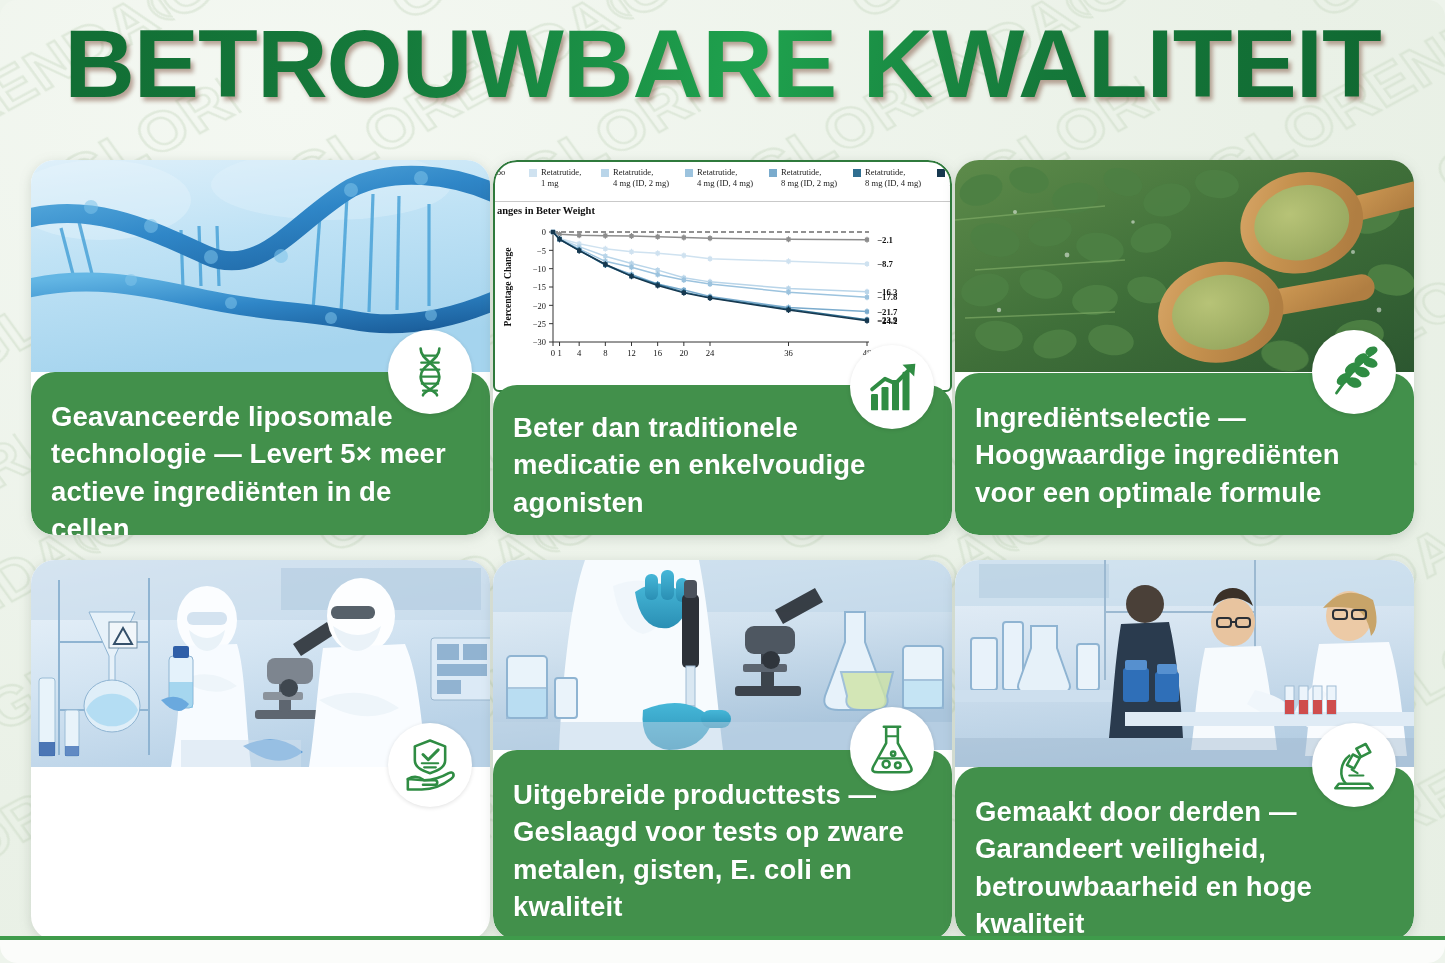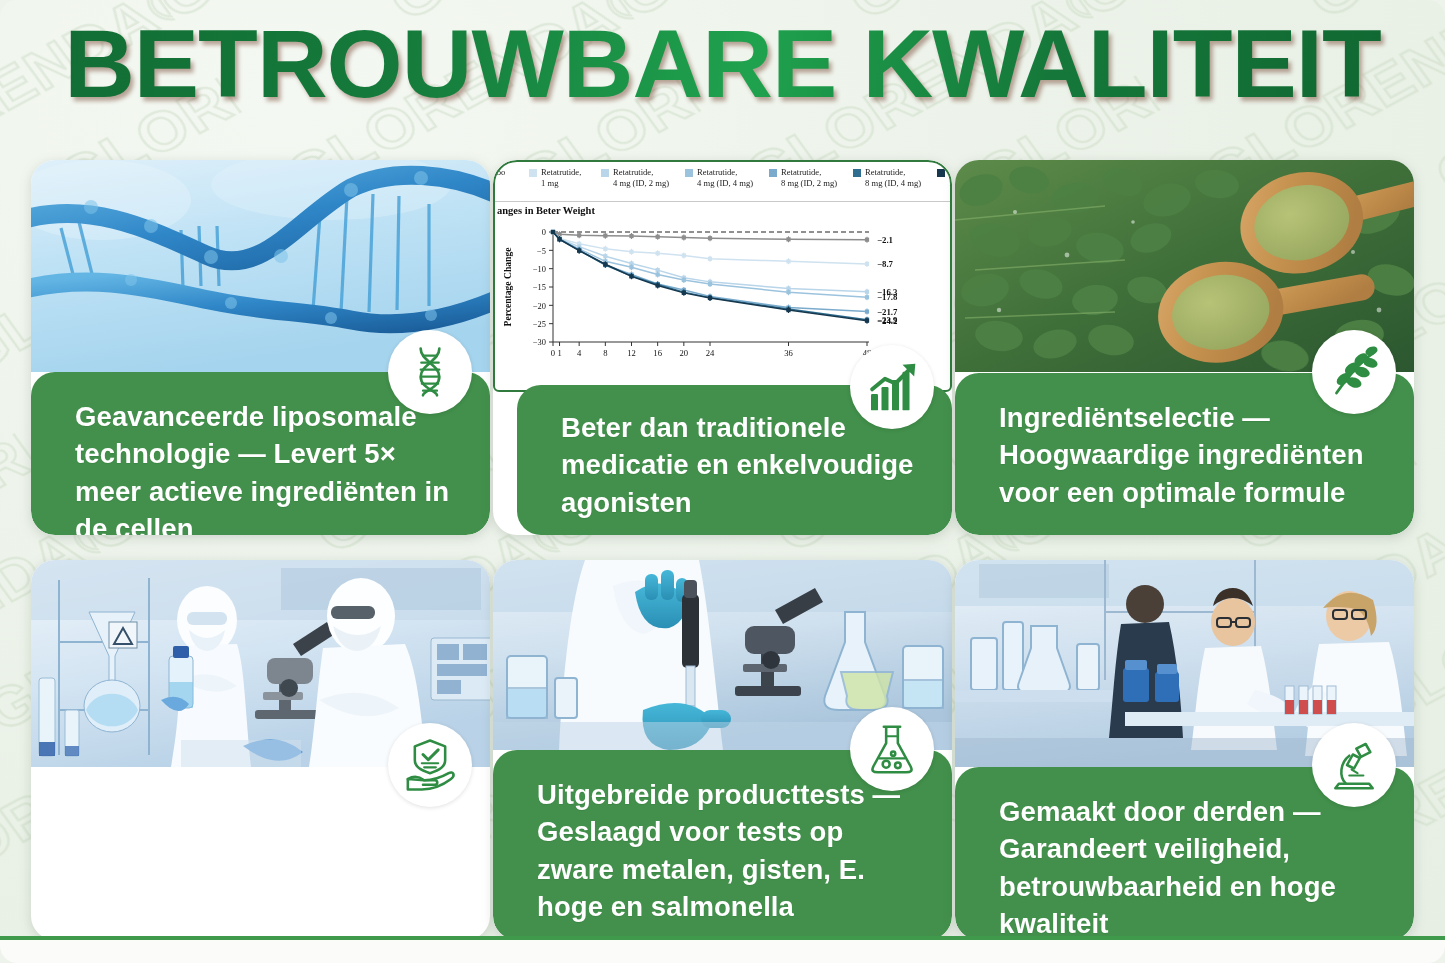--- a/index.html
+++ b/index.html
@@ -89,21 +89,21 @@
     height: 225px;
     overflow: hidden;
   }
   .media svg, .media .ph { width: 100%; height: 100%; display: block; }
 
   .panel {
     position: absolute;
     left: 0; right: 0; bottom: 0;
     background: #42904b;
     border-radius: 24px;
-    padding: 26px 30px 20px 44px;
+    padding: 26px 30px 20px 20px;
     color: #fff;
   }
   .panel p {
     font-size: 27.5px;
     line-height: 1.36;
     font-weight: bold;
     letter-spacing: .1px;
     text-shadow: 0 1px 1px rgba(0,0,0,.07);
   }
 
@@ -178,21 +178,21 @@
   .plotwrap .ctitle {
     position: absolute;
     left: 2px; top: 3px;
     font-family: "Liberation Serif", serif;
     font-weight: bold;
     font-size: 10.5px;
     color: #111;
   }
   .plotwrap svg { position: absolute; left: 0; top: 0; }
 
-  .c2 .panel { padding-top: 24px; margin-left: 24px; }
+  .c2 .panel { padding-top: 24px; }
 
   
   .accent {
     position: absolute;
     left: 0; right: 0; bottom: 0;
     height: 27px;
     background: #fbfcfa;
     border-top: 4px solid #3f9b4b;
     z-index: 6;
   }
@@ -761,21 +761,21 @@
 
             <g stroke="#8fb4d2" stroke-width="2">
               <rect x="14" y="96" width="40" height="62" rx="4" fill="#e9f3fa"></rect>
               <rect x="14" y="128" width="40" height="30" fill="#a6d5ef" opacity=".7"></rect>
               <rect x="62" y="118" width="22" height="40" rx="3" fill="#eaf3fa"></rect>
             </g>
             <rect x="0" y="162" width="459" height="28" fill="#bfd6e8" opacity=".5"></rect>
           </svg>
         </div>
         <div class="panel">
-          <p>Uitgebreide producttests — Geslaagd voor tests op zware metalen, gisten, E. hoge en salmonella</p>
+          <p>Uitgebreide producttests — Geslaagd voor tests op zware metalen, gisten, E. coli en kwaliteit</p>
         </div>
       </div>
       <div class="badge">
         <svg viewBox="0 0 48 48" fill="none" stroke="#2f8c43" stroke-width="2.2" stroke-linejoin="round" stroke-linecap="round">
           <path d="M17 5 H31 M19 5 V19 L8 39 C6 43 8 44 12 44 H36 C40 44 42 43 40 39 L29 19 V5"></path>
           <path d="M13 32 H35" stroke-width="1.9"></path>
           <circle cx="19" cy="37" r="3"></circle>
           <circle cx="29" cy="38" r="2.4"></circle>
           <circle cx="25" cy="28" r="1.8"></circle>
           <path d="M19 13 h10" stroke-width="1.7"></path>

